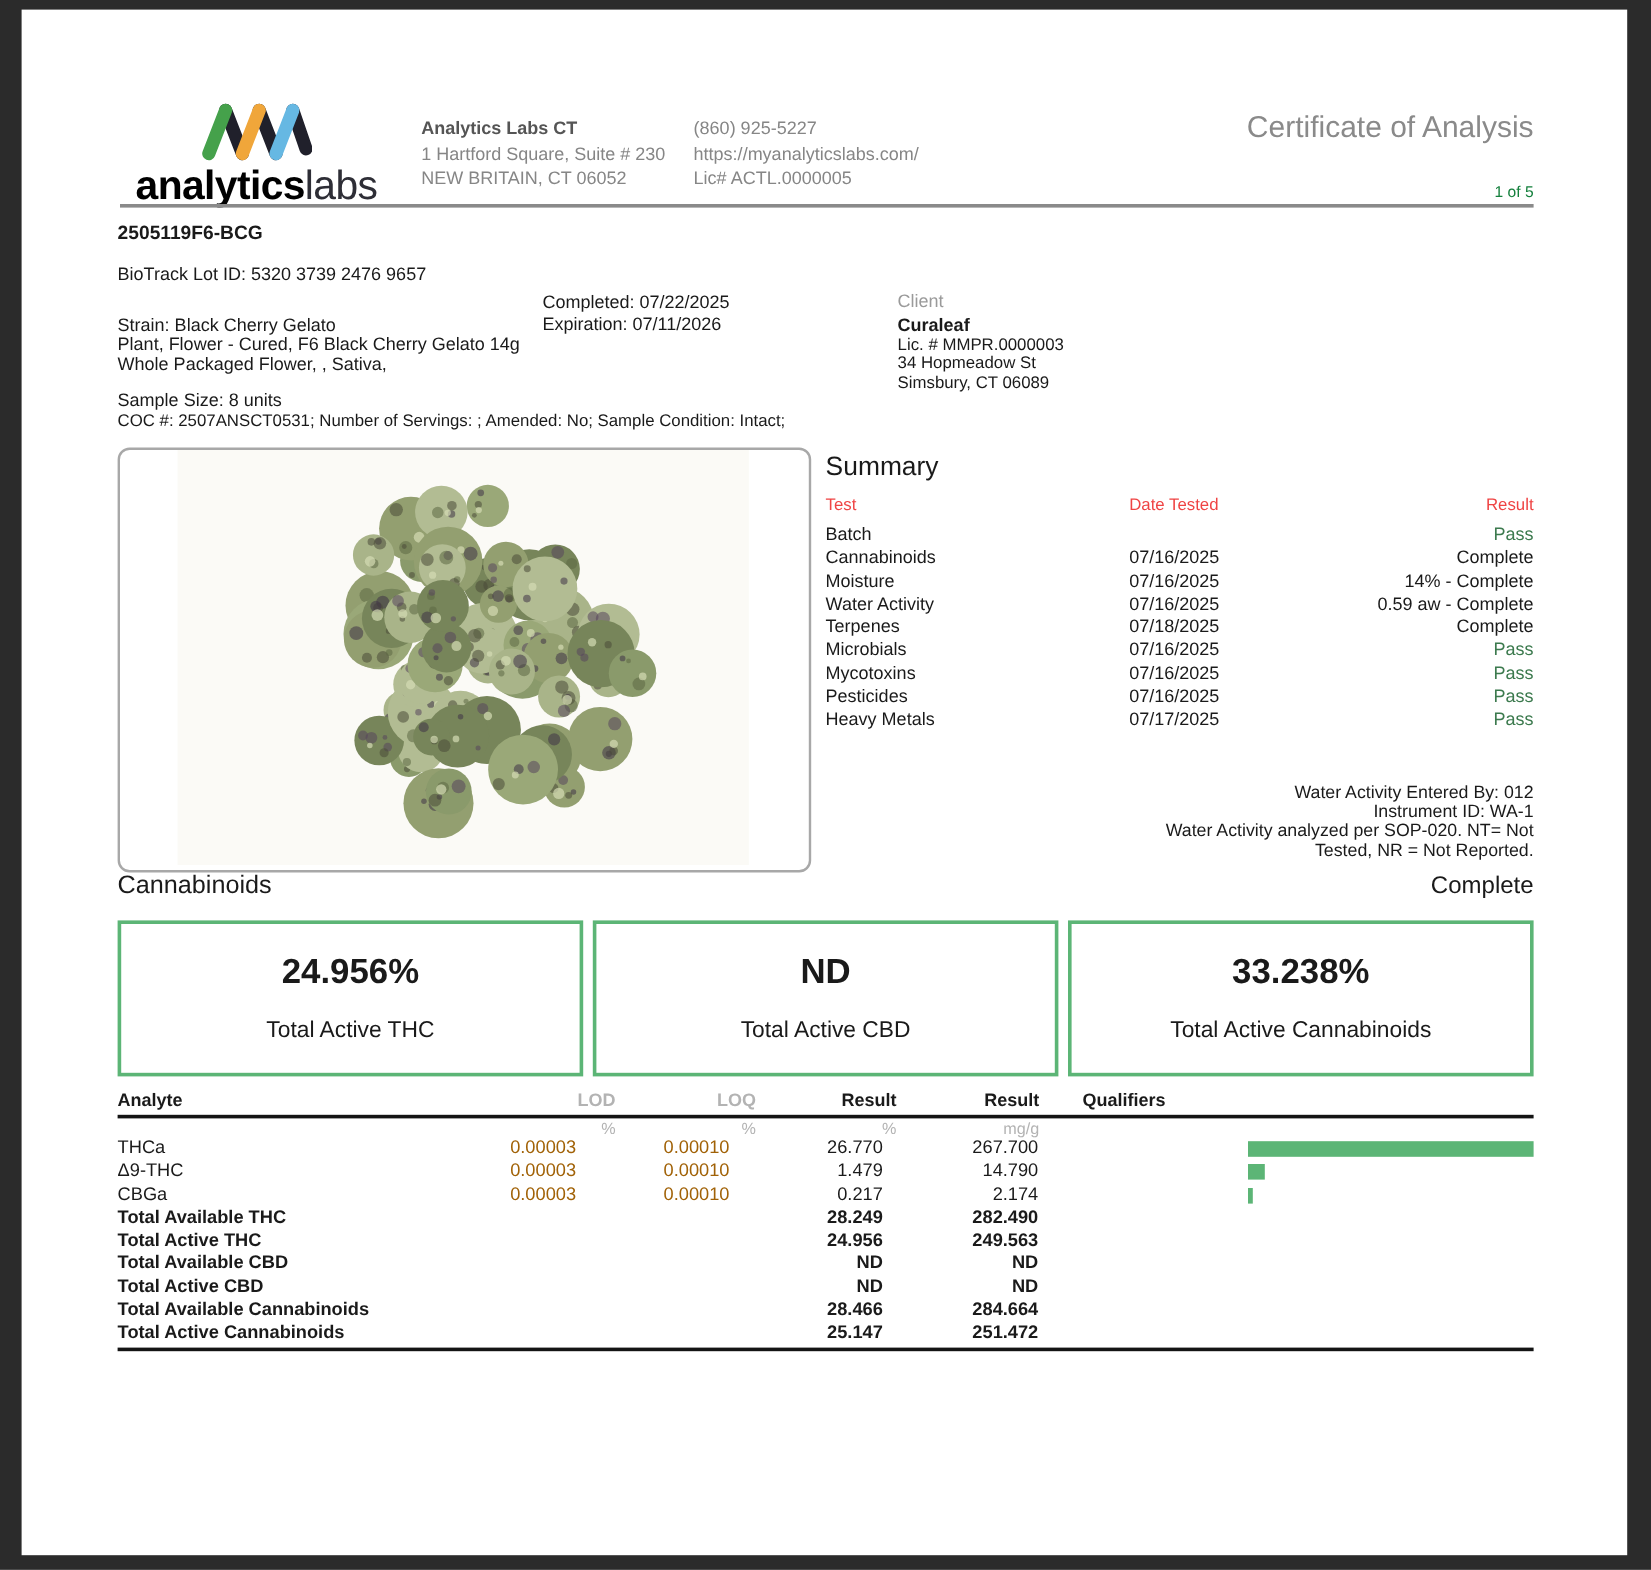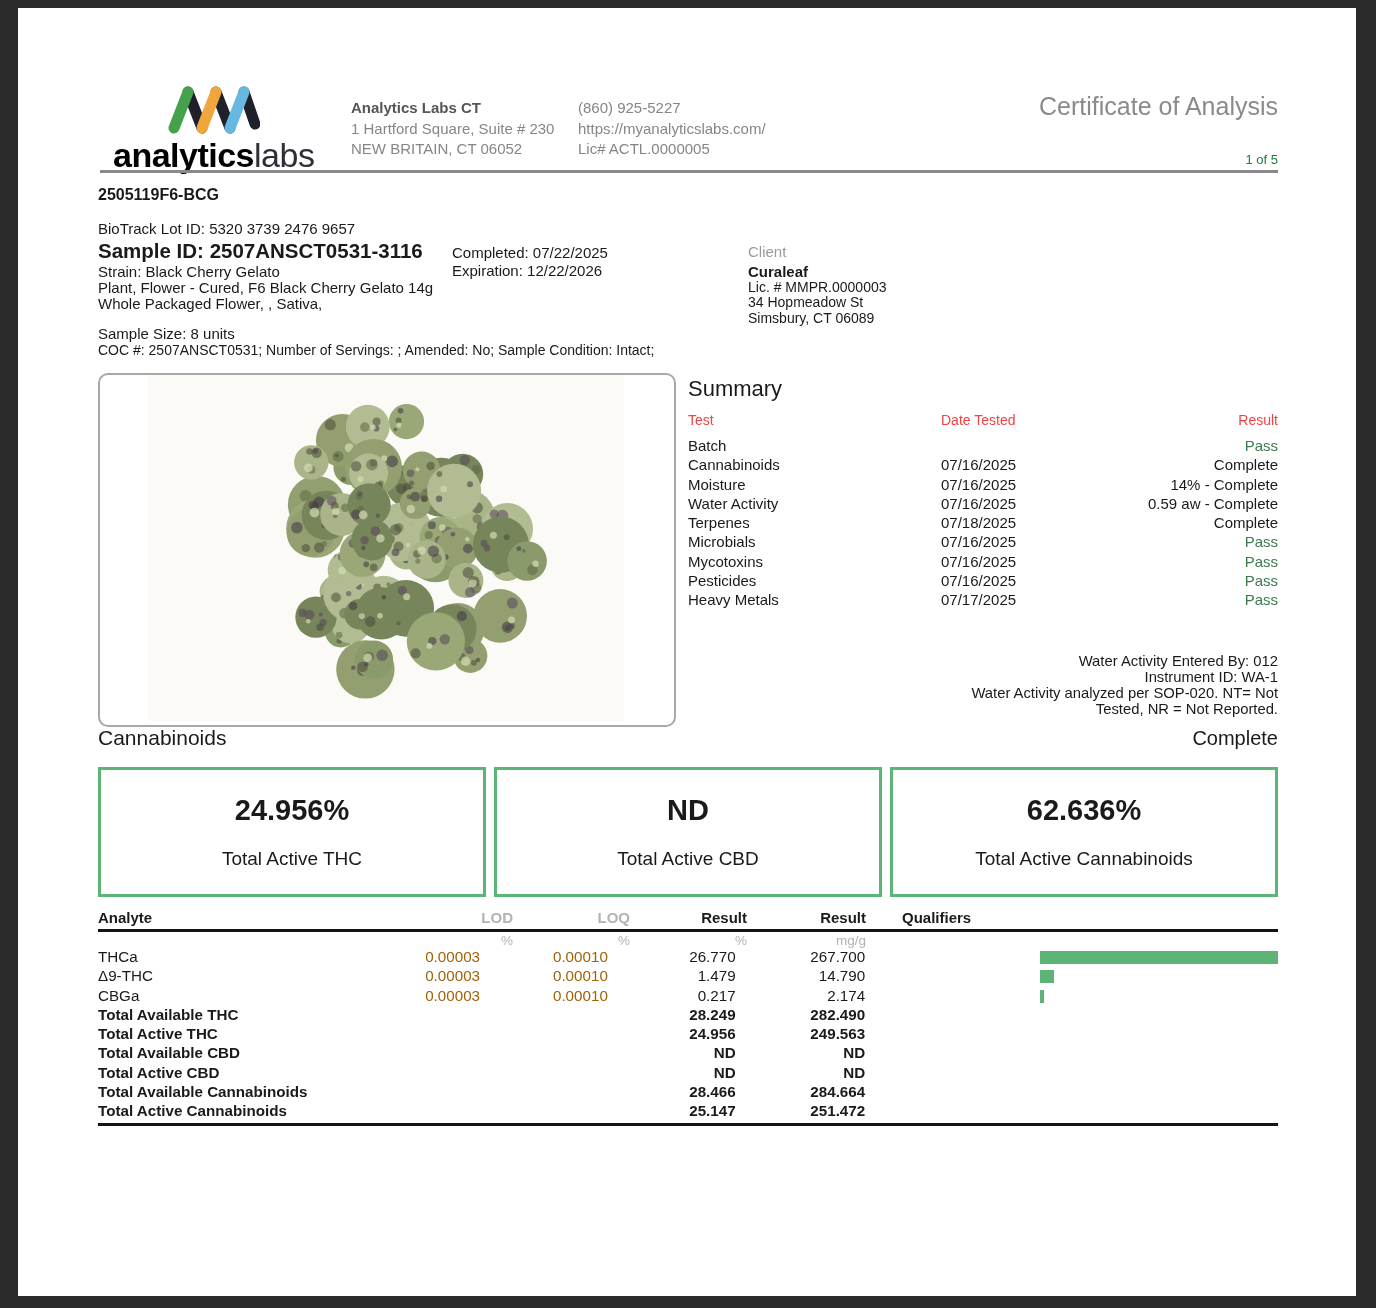--- a/index.html
+++ b/index.html
@@ -86,29 +86,28 @@
     <div>https://myanalyticslabs.com/</div>
     <div>Lic# ACTL.0000005</div>
   </div>
 
   <div class="abs coa-title" style="right:78px;top:84px;">Certificate of Analysis</div>
   <div class="abs pagenum" style="right:78px;top:144px;">1 of 5</div>
   <div class="abs hdr-divider" style="left:82px;top:162px;width:1178px;"></div>
 
   <div class="abs batch-id" style="left:80px;top:178px;">2505119F6-BCG</div>
   <div class="abs t15" style="left:80px;top:213px;">BioTrack Lot ID: 5320 3739 2476 9657</div>
-  <div class="abs sample-id" style="left:80px;top:231px;">Sample ID: 2507ANSCT0531-3116</div>
   <div class="abs t15" style="left:80px;top:256px;">Strain: Black Cherry Gelato</div>
   <div class="abs t15" style="left:80px;top:272px;">Plant, Flower - Cured, F6 Black Cherry Gelato 14g</div>
   <div class="abs t15" style="left:80px;top:288px;">Whole Packaged Flower, , Sativa,</div>
   <div class="abs t15" style="left:80px;top:318px;">Sample Size: 8 units</div>
   <div class="abs t14" style="left:80px;top:334px;">COC #: 2507ANSCT0531; Number of Servings: ; Amended: No; Sample Condition: Intact;</div>
 
   <div class="abs t15" style="left:434px;top:237px;">Completed: 07/22/2025</div>
-  <div class="abs t15" style="left:434px;top:255px;">Expiration: 12/22/2026</div>
+  <div class="abs t15" style="left:434px;top:255px;">Expiration: 07/11/2026</div>
 
   <div class="abs client-block" style="left:730px;top:236px;">
     <div class="lbl">Client</div>
     <div class="nm">Curaleaf</div>
     <div>Lic. # MMPR.0000003</div>
     <div>34 Hopmeadow St</div>
     <div>Simsbury, CT 06089</div>
   </div>
 
   <div class="abs photo-box" style="left:80px;top:365px;">
@@ -513,21 +512,21 @@
   <div class="abs boxes" style="left:80px;top:759px;">
     <div class="box">
       <div class="val">24.956%</div>
       <div class="lab">Total Active THC</div>
     </div>
     <div class="box">
       <div class="val">ND</div>
       <div class="lab">Total Active CBD</div>
     </div>
     <div class="box">
-      <div class="val">62.636%</div>
+      <div class="val">33.238%</div>
       <div class="lab">Total Active Cannabinoids</div>
     </div>
   </div>
 
   <div class="abs a-table" style="left:80px;top:901px;">
     <div class="a-hdr">
       <div class="c-analyte">Analyte</div>
       <div class="c-lod hdr-gray">LOD</div>
       <div class="c-loq hdr-gray">LOQ</div>
       <div class="c-rpct">Result</div>

